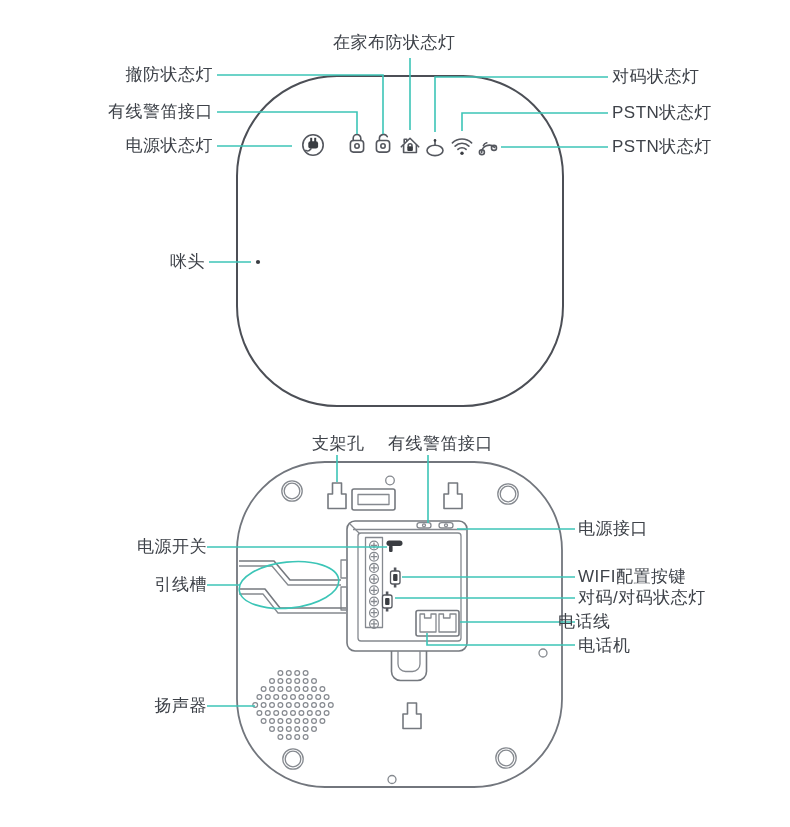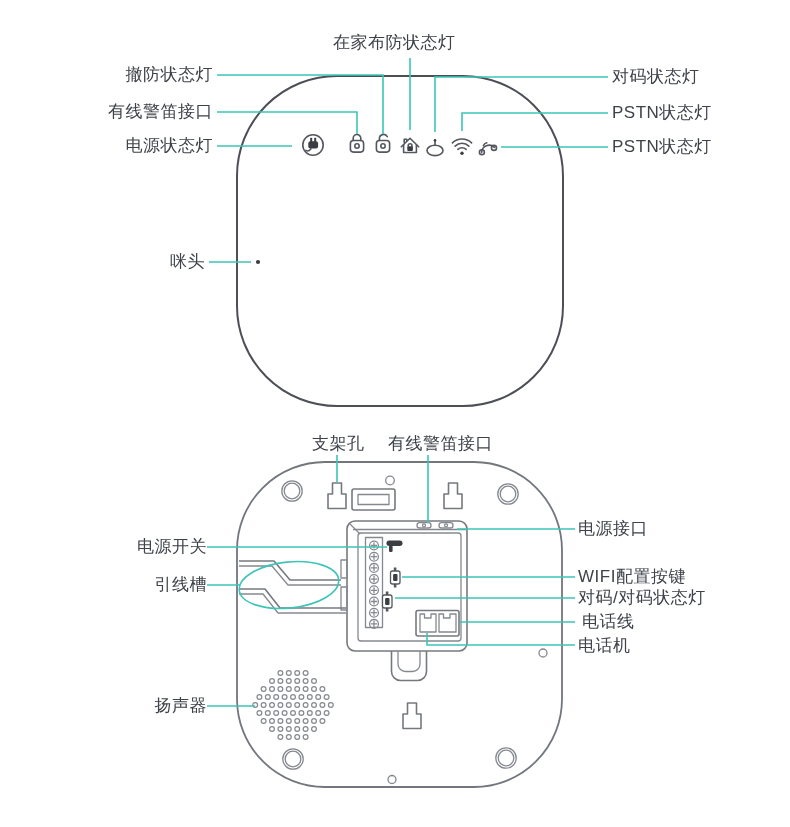--- a/index.html
+++ b/index.html
@@ -278,15 +278,15 @@
   <div class="lbl" style="left:612px;top:137px">PSTN状态灯</div>
 
   <div class="lbl" style="left:312px;top:434px">支架孔</div>
   <div class="lbl" style="left:388px;top:434px">有线警笛接口</div>
   <div class="lbl r" style="right:583px;top:537px">电源开关</div>
   <div class="lbl r" style="right:583px;top:575px">引线槽</div>
   <div class="lbl r" style="right:583px;top:696px">扬声器</div>
   <div class="lbl" style="left:578px;top:519px">电源接口</div>
   <div class="lbl" style="left:578px;top:567px">WIFI配置按键</div>
   <div class="lbl" style="left:578px;top:588px">对码/对码状态灯</div>
-  <div class="lbl" style="left:582px;top:612px">电话线</div>
+  <div class="lbl" style="left:558px;top:612px">电话线</div>
   <div class="lbl" style="left:578px;top:636px">电话机</div>
 </div>
 
 </body></html>

